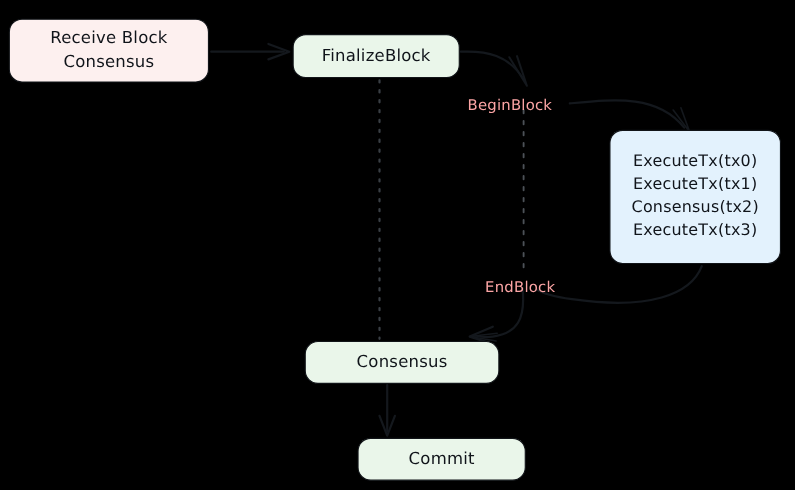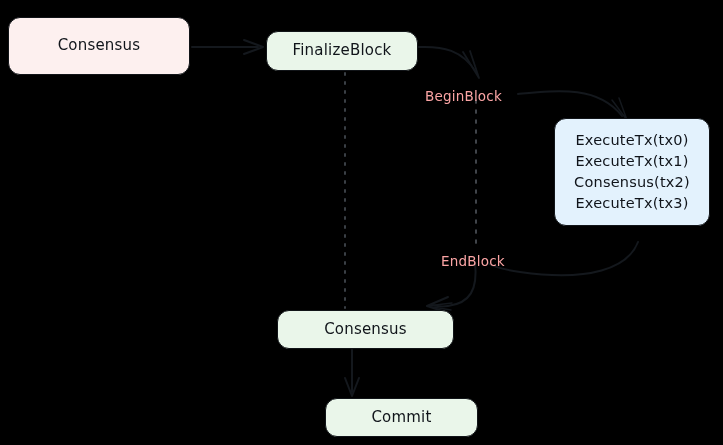--- a/index.html
+++ b/index.html
@@ -88,28 +88,29 @@
       <path d="M 476 100 L 476 245" fill="none" stroke="#4c5157" stroke-width="1.7" stroke-linecap="round" stroke-dasharray="3 7"></path>
     </g>
 
     <g>
       <path d="M 352 350 L 352 392" fill="none" stroke="#14181d" stroke-width="2" stroke-linecap="round"></path>
       <path d="M 345 378 L 352 396 L 359 378" fill="none" stroke="#14181d" stroke-width="2" stroke-linecap="round" stroke-linejoin="round"></path>
     </g>
   </svg>
 
   <div class="node pink" style="left:8px;top:17px;width:182px;height:58px;">
+    <span class="line">Receive Block</span>
     <span class="line">Consensus</span>
   </div>
 
   <div class="node green" style="left:266px;top:31px;width:152px;height:40px;align-items:center;">
     <span class="line">FinalizeBlock</span>
   </div>
 
-  <div class="node blue" style="left:554px;top:118px;width:156px;height:108px;font-size:14.5px;">
+  <div class="node blue" style="left:554px;top:118px;width:156px;height:122px;font-size:14.5px;">
     <span class="line">ExecuteTx(tx0)</span>
     <span class="line">ExecuteTx(tx1)</span>
     <span class="line">Consensus(tx2)</span>
     <span class="line">ExecuteTx(tx3)</span>
   </div>
 
   <div class="node green" style="left:277px;top:310px;width:177px;height:39px;">
     <span class="line">Consensus</span>
   </div>
 

